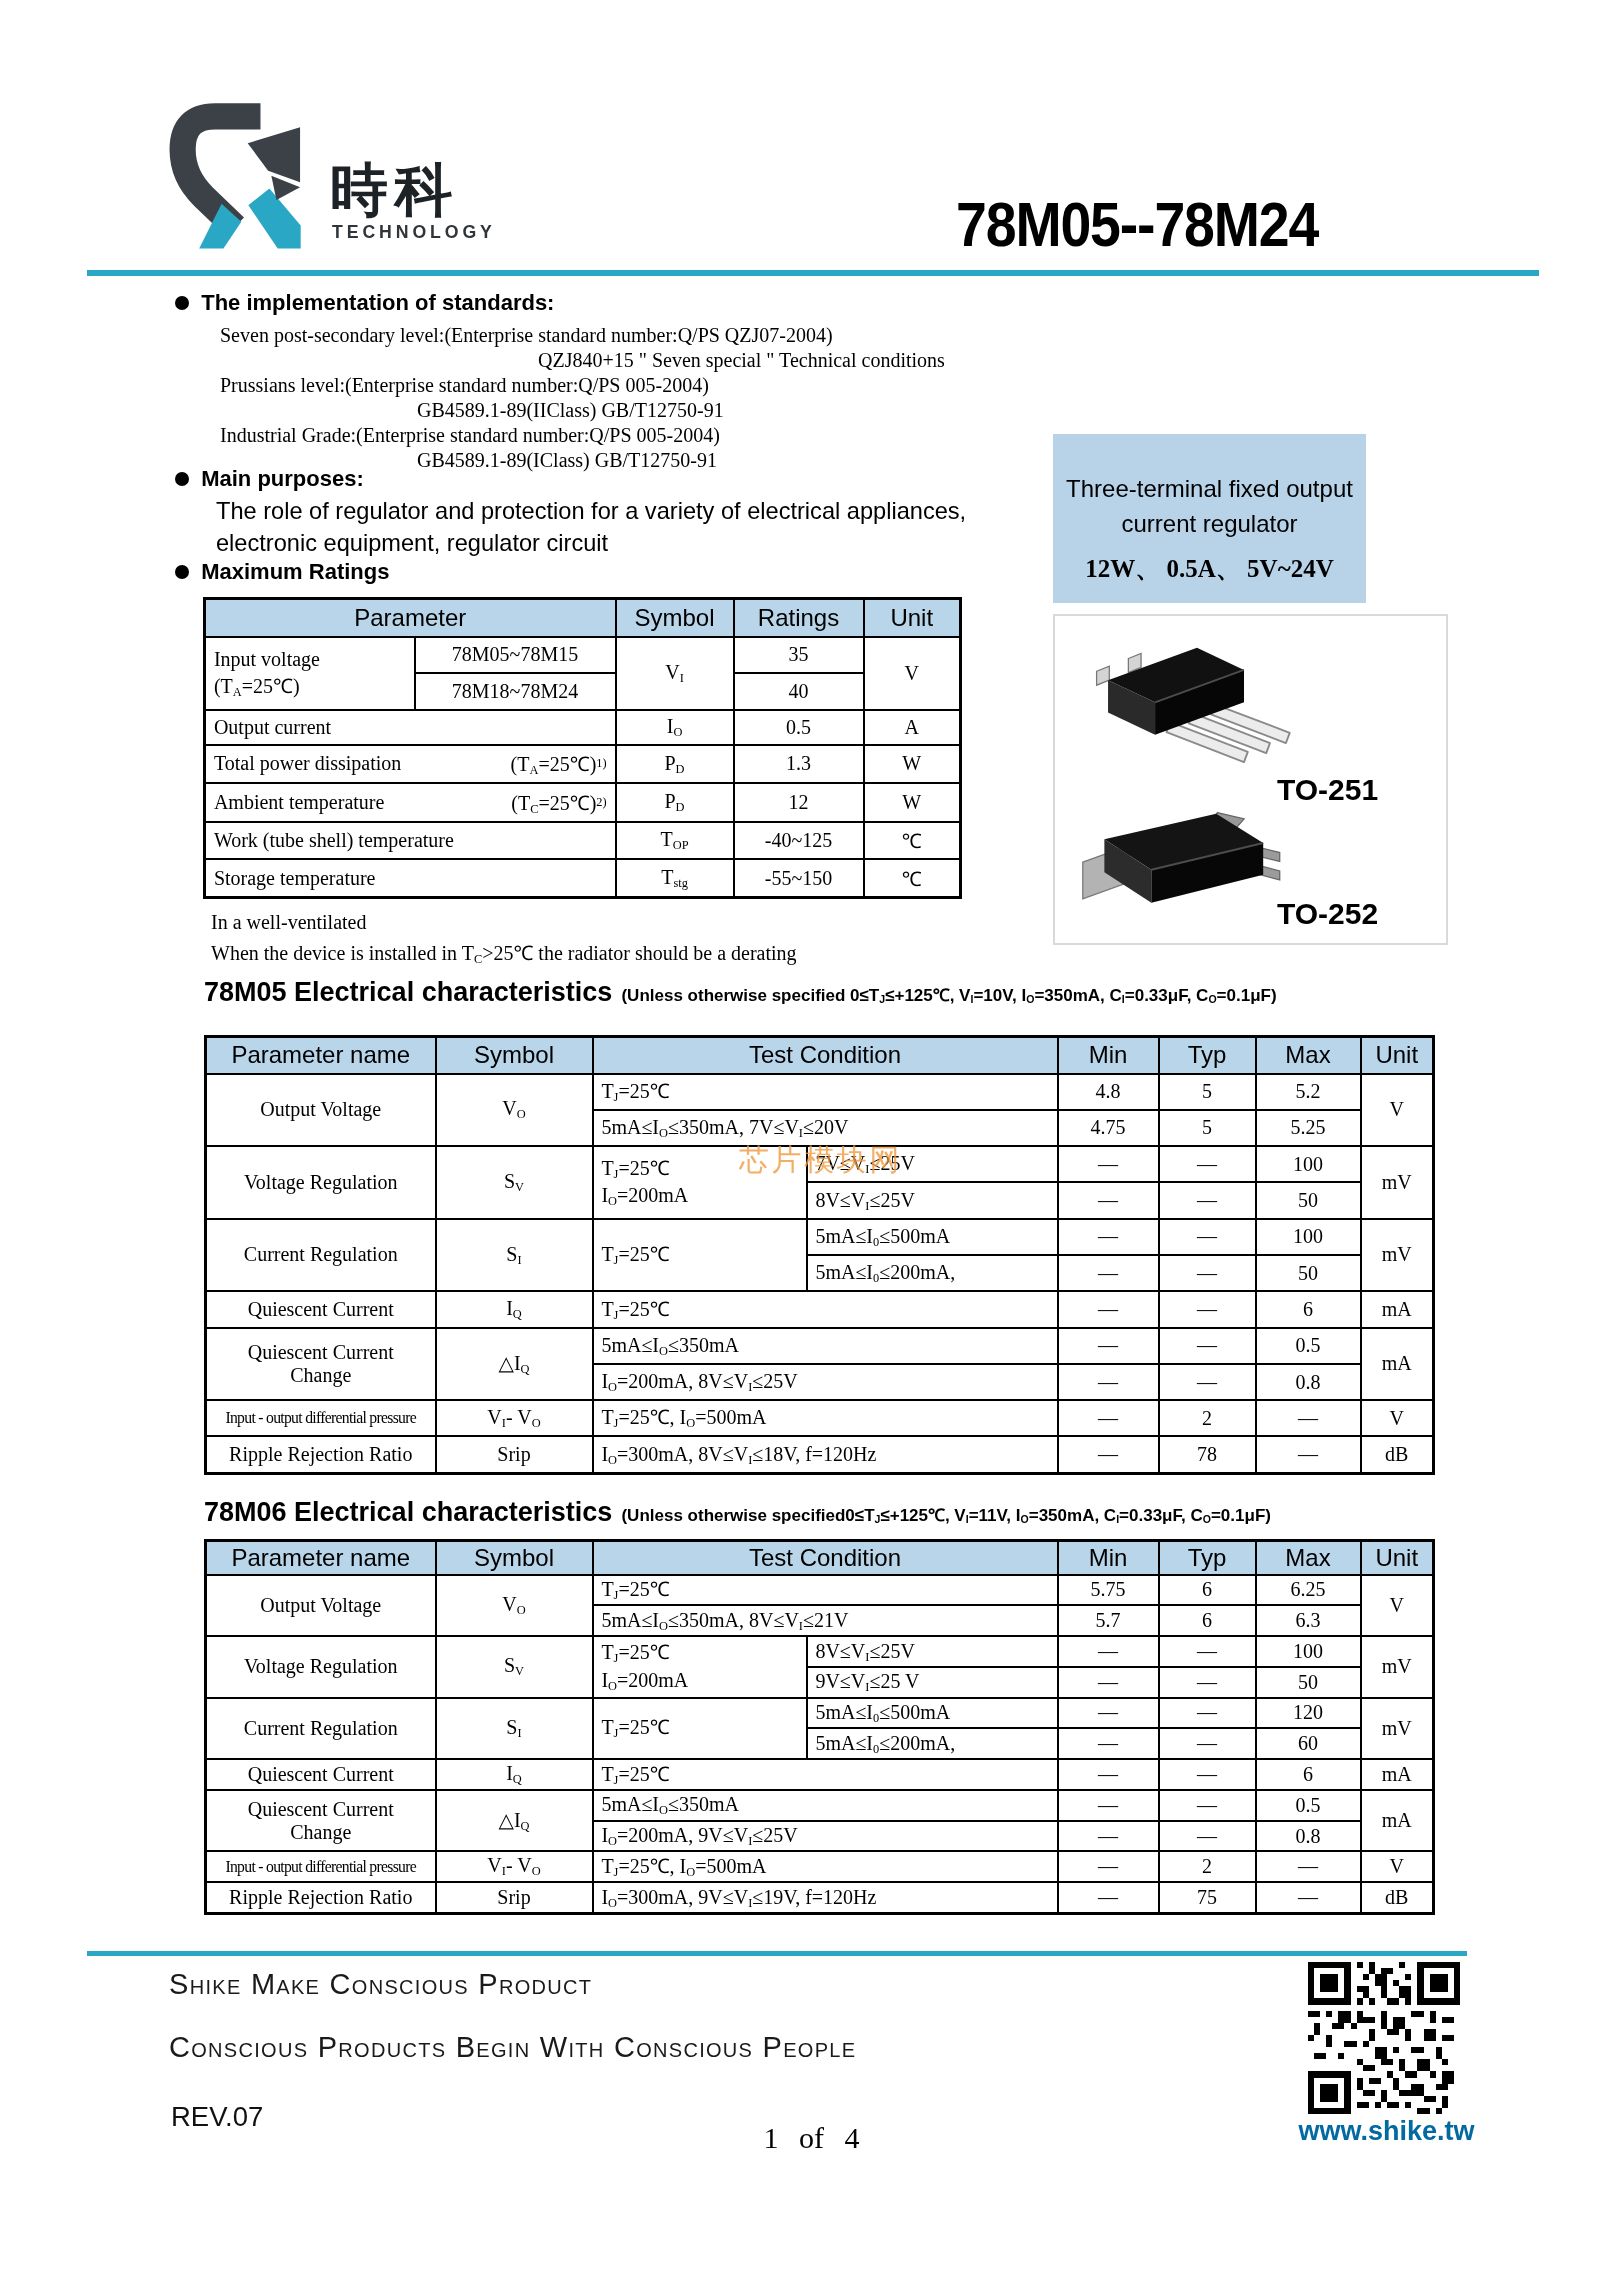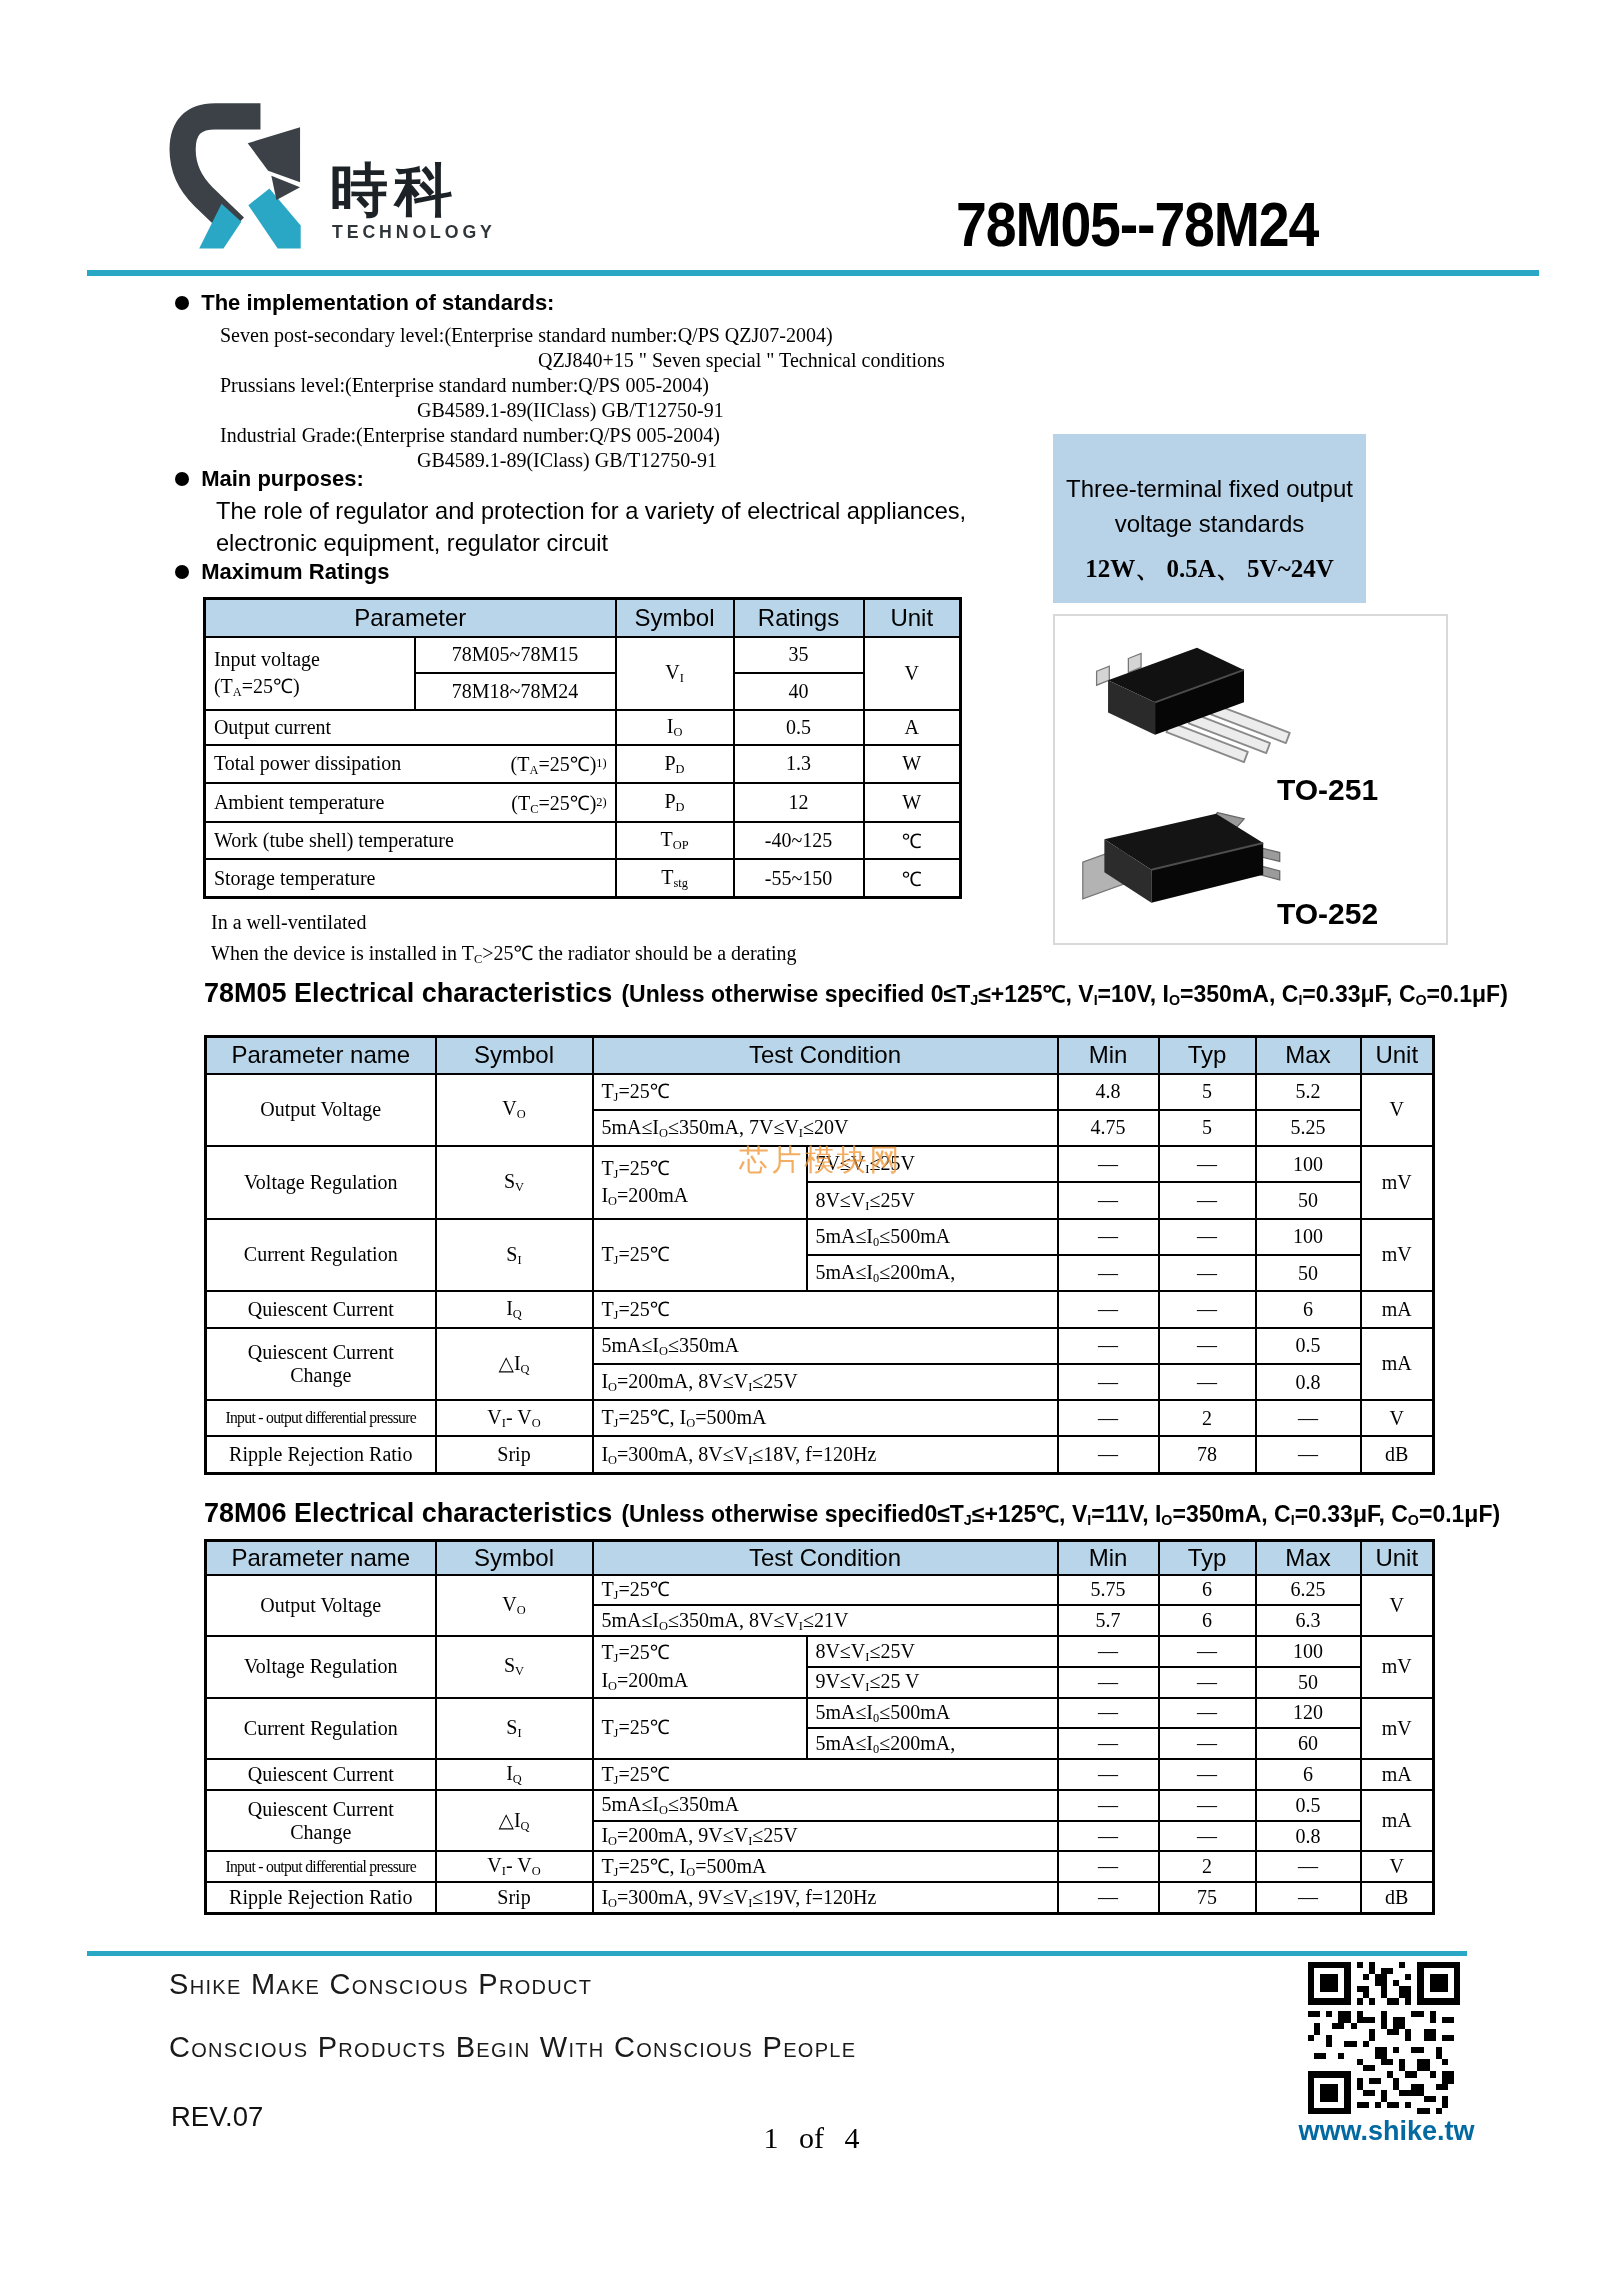--- a/index.html
+++ b/index.html
@@ -36,21 +36,21 @@
   .dtable td{font-family:"Liberation Serif",serif;font-size:20px;}
   .c{text-align:center;}
   .cond{text-align:left;white-space:pre-line;line-height:1.35;}
   .split{display:flex;justify-content:space-between;align-items:center;gap:5.2px;}
   .pname{text-align:center;}
   .pname.small{font-size:15.7px;letter-spacing:-0.7px;padding:0 2.6px;}
   sub{font-size:62%;vertical-align:-18%;}
   sup{font-size:62%;vertical-align:30%;}
   .ec-heading{display:flex;align-items:baseline;gap:9.2px;white-space:nowrap;}
   .ec-heading .big{font-size:27px;font-weight:600;}
-  .ec-heading .small{font-size:23px;font-weight:600;}
+  .ec-heading .small{font-size:17px;font-weight:600;}
 
   .watermark{color:rgba(240,154,60,.8);font-size:30px;font-weight:400;letter-spacing:2.6px;white-space:nowrap;}
 
   
   .foot-caps{font-variant:small-caps;font-size:29px;letter-spacing:1.3px;color:#1a1a1a;white-space:nowrap;}
   .rev{font-size:27.5px;color:#111;}
   .pageno{font-family:"Liberation Serif",serif;font-size:30px;word-spacing:13px;text-align:center;}
   .qr-url{font-size:27px;font-weight:700;color:#0369a1;text-align:center;white-space:nowrap;}
 </style>
 </head>
@@ -83,21 +83,21 @@
 
   <div class="abs sec-h" style="left:175px;top:466px;">
     <span class="dot"></span>
     <span>Main purposes:</span>
   </div>
   <div class="abs purp-line" style="left:216px;top:498px;">The role of regulator and protection for a variety of electrical appliances,</div>
   <div class="abs purp-line" style="left:216px;top:530px;">electronic equipment, regulator circuit</div>
 
   <div class="abs panel-blue" style="left:1053px;top:434px;width:313px;height:169px;">
     <div class="l1">Three-terminal fixed output</div>
-    <div class="l2">voltage standards</div>
+    <div class="l2">current regulator</div>
     <div class="l3">12W、 0.5A、 5V~24V</div>
   </div>
   <div class="abs pkg-box" style="left:1053px;top:614px;width:391px;height:327px;">
     <svg class="abs" style="left:19.6px;top:9.8px;" width="216" height="154" viewBox="0 0 340 240">
       <g stroke="#8a8a8a" stroke-width="3" fill="#ececec" stroke-linejoin="round">
         <polygon points="150,150 272,197 266,213 144,166"></polygon>
         <polygon points="185,136 307,183 301,199 179,152"></polygon>
         <polygon points="220,122 338,167 332,183 214,138"></polygon>
       </g>
       <polygon points="34,70 54,62 54,84 34,92" fill="#d4d4d4" stroke="#777" stroke-width="2"></polygon>

